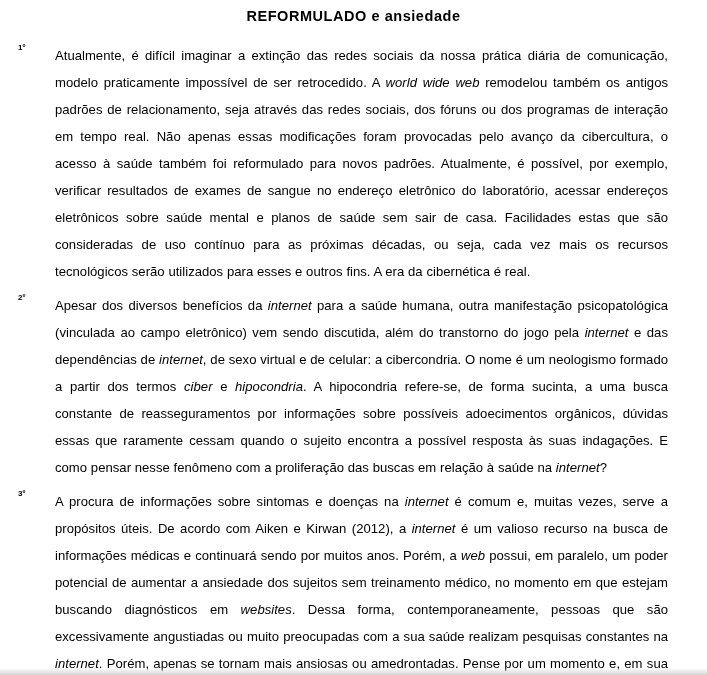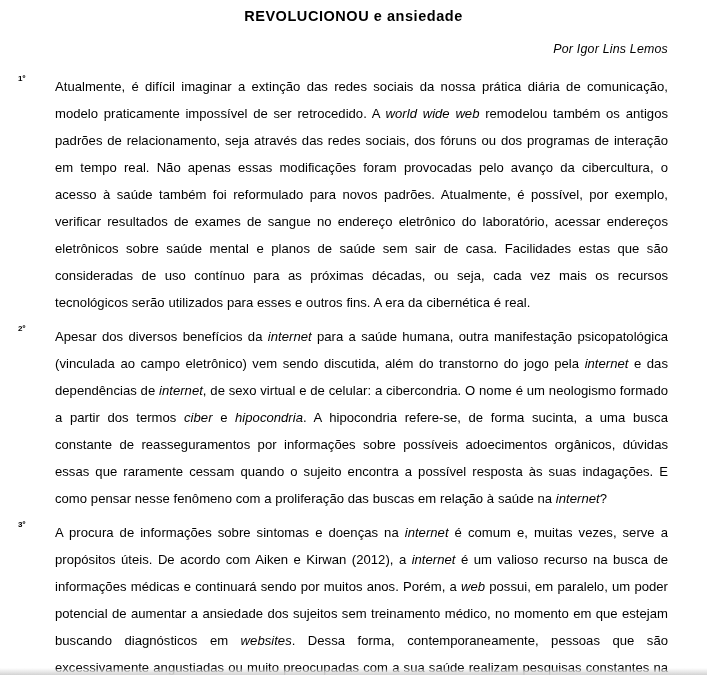--- a/index.html
+++ b/index.html
@@ -120,24 +120,23 @@
     background: linear-gradient(to bottom, rgba(255,255,255,0) 0%, rgba(225,225,225,0.85) 60%, rgba(208,208,208,0.95) 100%);
     pointer-events: none;
   }
 </style>
 </head>
 <body>
 
 <div class="page">
   <div class="page-inner">
 
-    <h1 class="doc-title">REVOLUCIONOU e ansiedade</h1>
+    <h1 class="doc-title">REFORMULADO e ansiedade</h1>
 
 
-    <p class="doc-byline">Por Igor Lins Lemos</p>
 
     <div class="body-block">
 
       <div class="para">
         <span class="para-marker">1º</span>
         <span class="para-text">Atualmente, é difícil imaginar a extinção das redes sociais da nossa prática diária de comunicação, modelo praticamente impossível de ser retrocedido. A <em>world wide web</em> remodelou também os antigos padrões de relacionamento, seja através das redes sociais, dos fóruns ou dos programas de interação em tempo real. Não apenas essas modificações foram provocadas pelo avanço da cibercultura, o acesso à saúde também foi reformulado para novos padrões. Atualmente, é possível, por exemplo, verificar resultados de exames de sangue no endereço eletrônico do laboratório, acessar endereços eletrônicos sobre saúde mental e planos de saúde sem sair de casa. Facilidades estas que são consideradas de uso contínuo para as próximas décadas, ou seja, cada vez mais os recursos tecnológicos serão utilizados para esses e outros fins. A era da cibernética é real.</span>
       </div>
 
       <div class="para">
         <span class="para-marker">2º</span>

